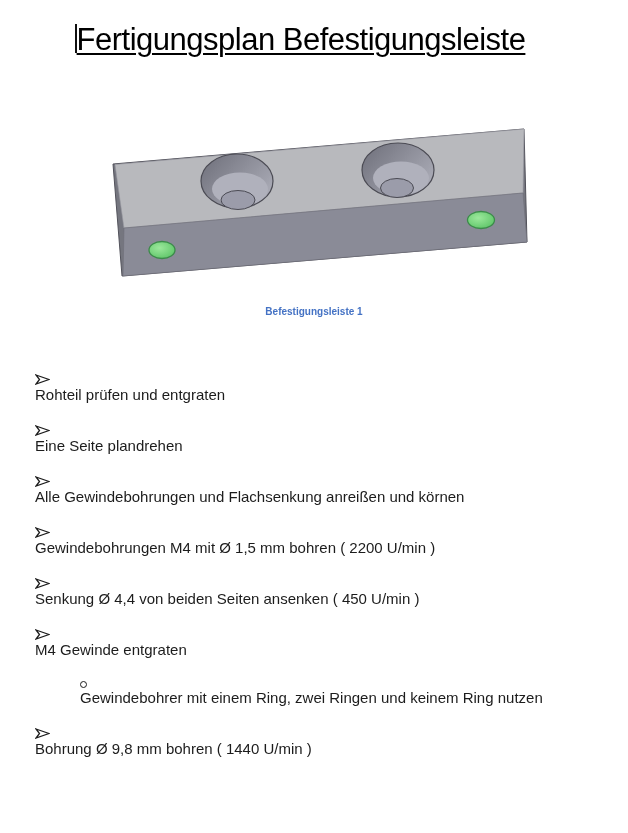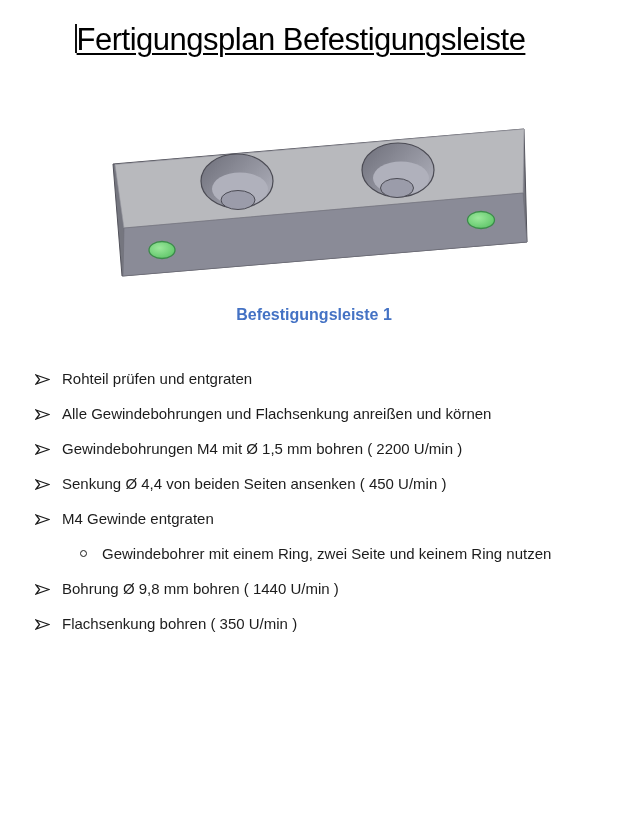--- a/index.html
+++ b/index.html
@@ -17,29 +17,29 @@
   }
   h1.doc-title{
     margin:0;font-size:31px;font-weight:400;letter-spacing:-0.5px;color:#000;
     text-decoration:underline;text-decoration-thickness:2px;text-underline-offset:3px;
     white-space:nowrap;
   }
   
   .fig-wrap{position:absolute;top:100px;left:0;width:628px;height:200px;}
   .fig-caption{
     position:absolute;top:306px;left:0;width:628px;text-align:center;
-    font-size:16px;font-weight:700;
+    font-size:10px;font-weight:700;
   }
   
   .steps{
     position:absolute;top:369px;left:35px;right:15px;margin:0;padding:0;list-style:none;
   }
   .steps li{
     display:flex;align-items:flex-start;margin:0 0 15px 0;line-height:20px;
-    font-size:15px;color:#1c1c1c;white-space:nowrap;
+    font-size:15px;color:#1c1c1c;white-space:nowrap;flex-direction:column;
   }
   .steps li.lvl2{margin-left:45px;}
   .bullet{flex:0 0 auto;margin-right:12px;}
   .arrow-bullet{width:15px;height:11px;margin-top:5px;}
   .circle-bullet{
     display:none;width:7px;height:7px;border:1.4px solid #1c1c1c;border-radius:50%;
     margin-top:6px;margin-right:15px;box-sizing:border-box;
   }
   .lvl2 .circle-bullet{display:inline-block;}
 </style>
@@ -93,20 +93,27 @@
         <polygon points="1,1 14,5.5 1,10 4.5,5.5" fill="#ffffff" stroke="#1c1c1c" stroke-width="1.3" stroke-linejoin="miter"></polygon>
       </svg>
 
       <span class="txt">Rohteil prüfen und entgraten</span>
     </li>
       <li class="lvl1">
       <svg class="bullet arrow-bullet" viewBox="0 0 15 11">
         <polygon points="1,1 14,5.5 1,10 4.5,5.5" fill="#ffffff" stroke="#1c1c1c" stroke-width="1.3" stroke-linejoin="miter"></polygon>
       </svg>
 
+      <span class="txt">Eine Seite plandrehen</span>
+    </li>
+      <li class="lvl1">
+      <svg class="bullet arrow-bullet" viewBox="0 0 15 11">
+        <polygon points="1,1 14,5.5 1,10 4.5,5.5" fill="#ffffff" stroke="#1c1c1c" stroke-width="1.3" stroke-linejoin="miter"></polygon>
+      </svg>
+
       <span class="txt">Alle Gewindebohrungen und Flachsenkung anreißen und körnen</span>
     </li>
       <li class="lvl1">
       <svg class="bullet arrow-bullet" viewBox="0 0 15 11">
         <polygon points="1,1 14,5.5 1,10 4.5,5.5" fill="#ffffff" stroke="#1c1c1c" stroke-width="1.3" stroke-linejoin="miter"></polygon>
       </svg>
 
       <span class="txt">Gewindebohrungen M4 mit Ø 1,5 mm bohren ( 2200 U/min )</span>
     </li>
       <li class="lvl1">
@@ -119,31 +126,24 @@
       <li class="lvl1">
       <svg class="bullet arrow-bullet" viewBox="0 0 15 11">
         <polygon points="1,1 14,5.5 1,10 4.5,5.5" fill="#ffffff" stroke="#1c1c1c" stroke-width="1.3" stroke-linejoin="miter"></polygon>
       </svg>
 
       <span class="txt">M4 Gewinde entgraten</span>
     </li>
       <li class="lvl2">
 
       <span class="bullet circle-bullet"></span>
-      <span class="txt">Gewindebohrer mit einem Ring, zwei Seite und keinem Ring nutzen</span>
+      <span class="txt">Gewindebohrer mit einem Ring, zwei Ringen und keinem Ring nutzen</span>
     </li>
       <li class="lvl1">
       <svg class="bullet arrow-bullet" viewBox="0 0 15 11">
         <polygon points="1,1 14,5.5 1,10 4.5,5.5" fill="#ffffff" stroke="#1c1c1c" stroke-width="1.3" stroke-linejoin="miter"></polygon>
       </svg>
 
       <span class="txt">Bohrung Ø 9,8 mm bohren ( 1440 U/min )</span>
     </li>
-      <li class="lvl1">
-      <svg class="bullet arrow-bullet" viewBox="0 0 15 11">
-        <polygon points="1,1 14,5.5 1,10 4.5,5.5" fill="#ffffff" stroke="#1c1c1c" stroke-width="1.3" stroke-linejoin="miter"></polygon>
-      </svg>
-
-      <span class="txt">Flachsenkung bohren ( 350 U/min )</span>
-    </li>
     </ul>
 
 </div>
 
 </body></html>

